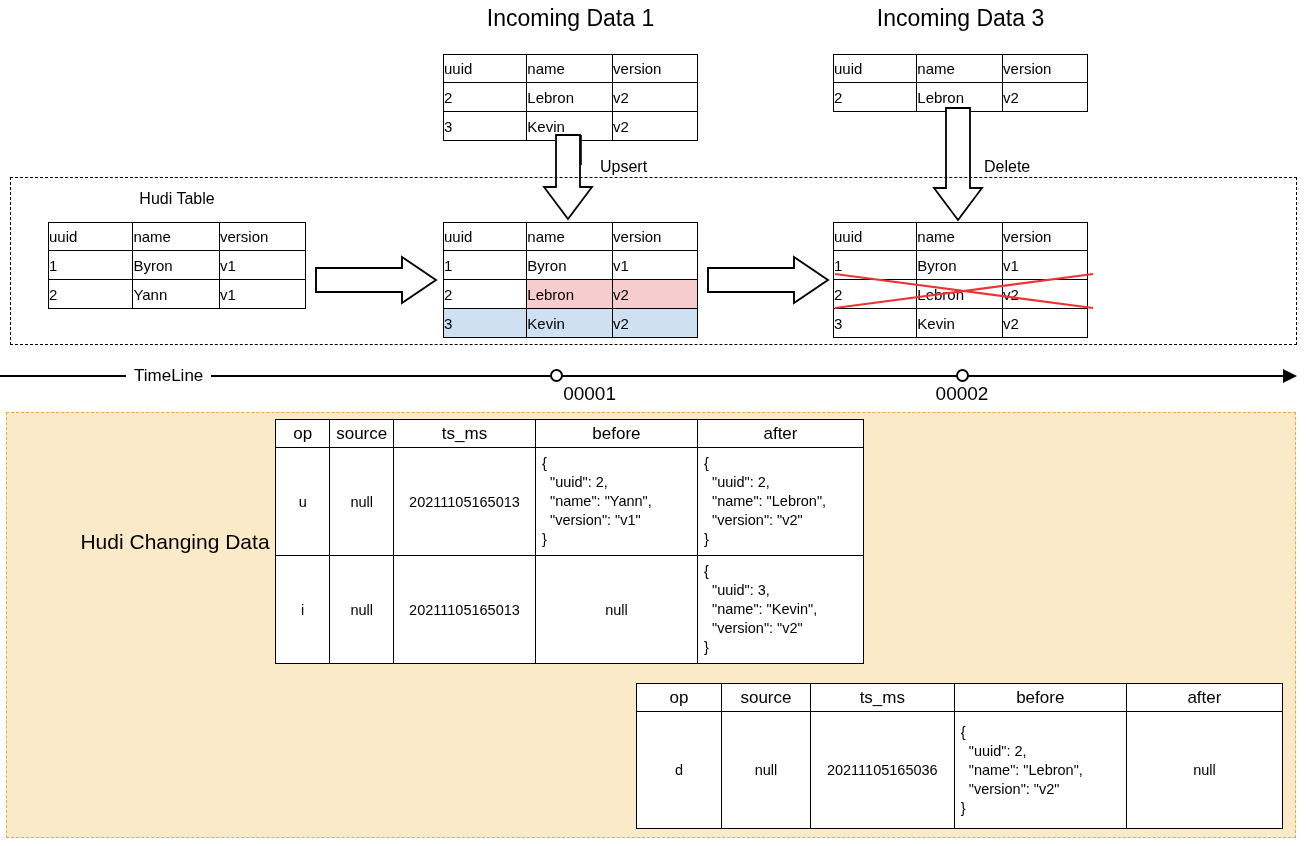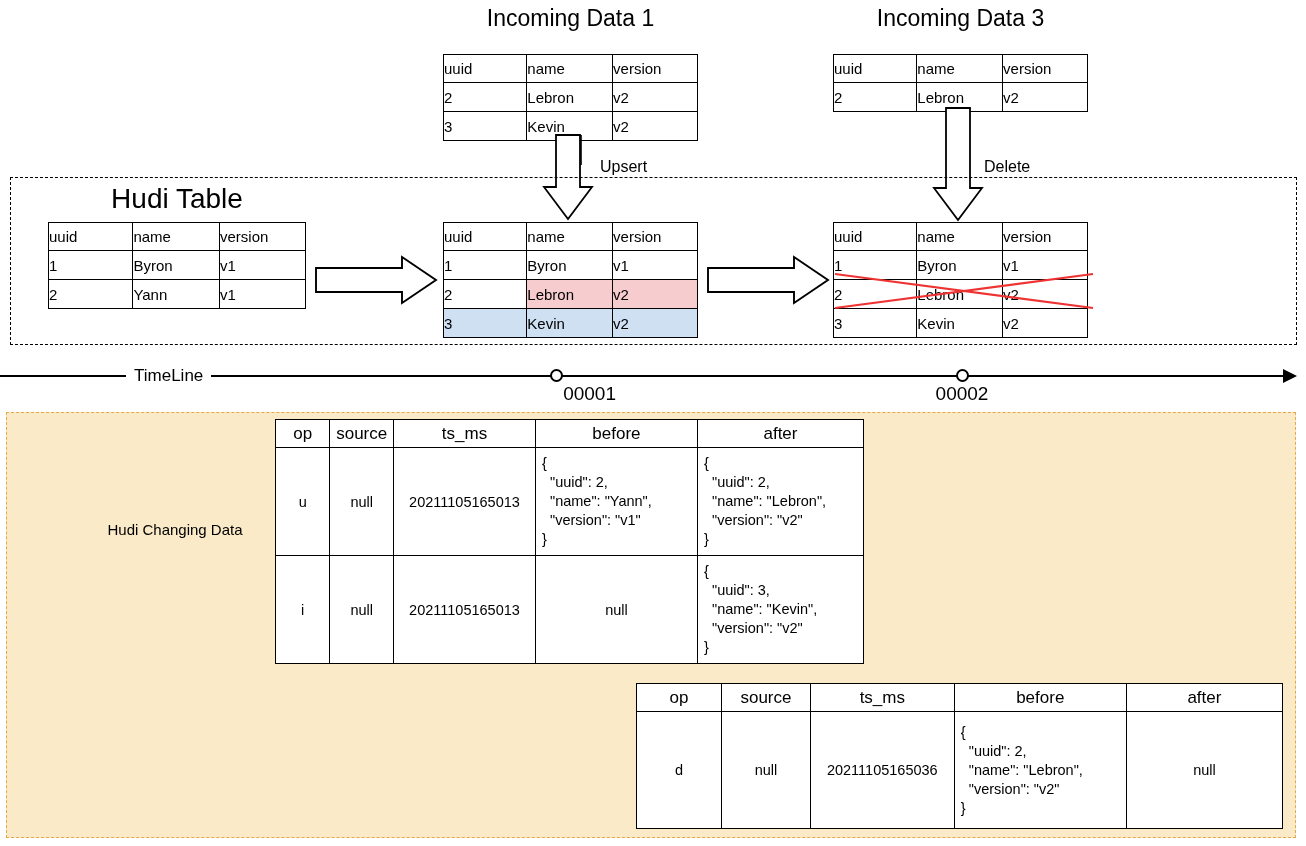--- a/index.html
+++ b/index.html
@@ -9,21 +9,21 @@
     color:#000000;
     -webkit-font-smoothing:antialiased;
   }
   .abs{position:absolute;}
 
   
   .section-title{
     font-size:23px;line-height:28px;text-align:center;white-space:nowrap;color:#000;
   }
   .box-title{
-    font-size:28px;line-height:24px;text-align:center;white-space:nowrap;color:#000;
+    font-size:16px;line-height:24px;text-align:center;white-space:nowrap;color:#000;
   }
 
   
   table.dt{
     border-collapse:collapse;background:#ffffff;
     font-size:15px;color:#000;
   }
   table.dt th,table.dt td{
     border:1.6px solid #000000;
     text-align:left;vertical-align:middle;
@@ -71,21 +71,21 @@
   table.cdc th{height:27px;font-size:17px;}
   .json-cell{
     text-align:left !important;
     white-space:pre;
     font-size:14.5px;line-height:19px;
     padding:6px 4px 6px 6px !important;
   }
 
   
   .inline-label{font-size:16px;line-height:24px;white-space:nowrap;}
-  .cd-label{font-size:15px;line-height:25px;white-space:nowrap;}
+  .cd-label{font-size:21px;line-height:25px;white-space:nowrap;margin-top:12px;}
 
   svg{display:block;overflow:visible;}
 </style>
 </head>
 <body>
 
 <div class="abs section-title" style="left:443px;top:4px;width:255px;">Incoming Data 1</div>
 
 <div class="abs section-title" style="left:833px;top:4px;width:255px;">Incoming Data 3</div>
 

